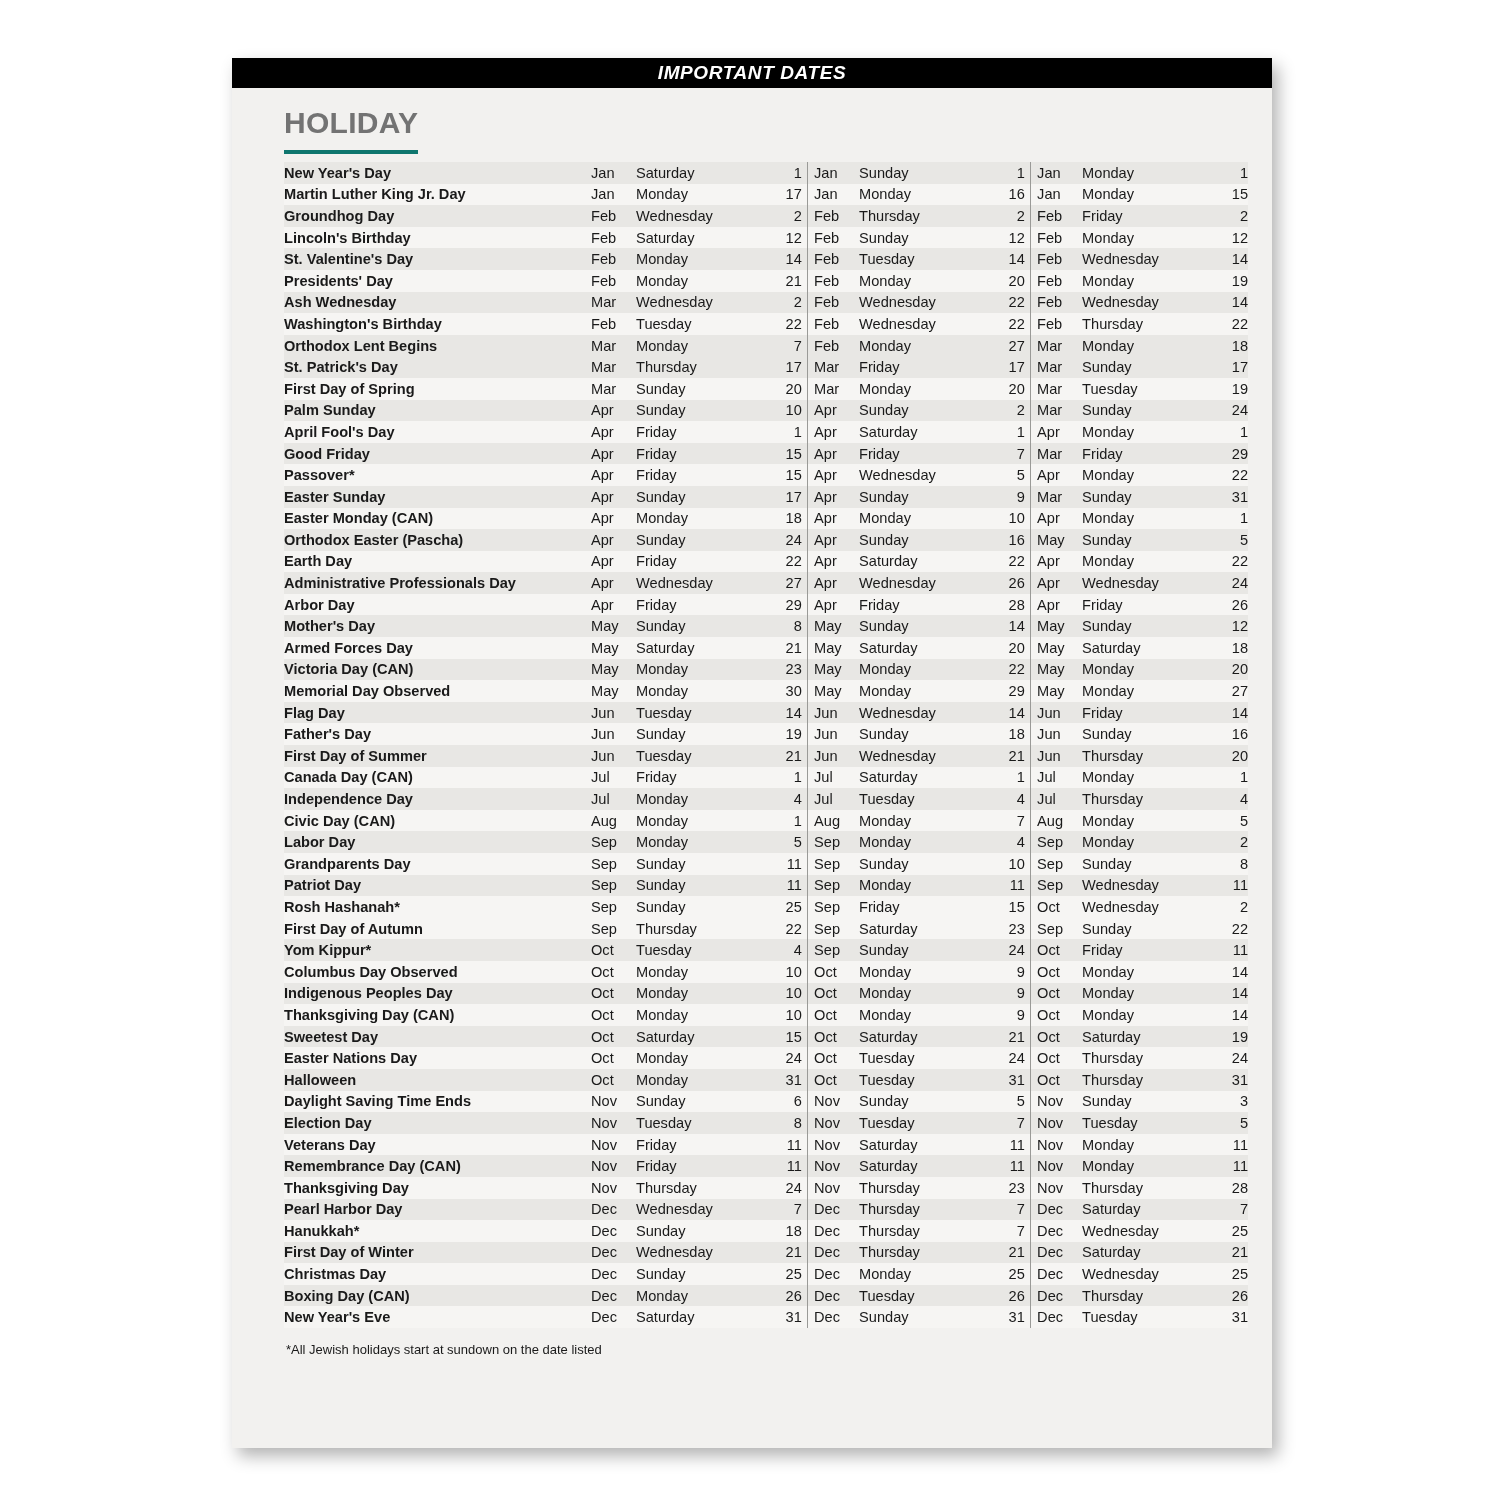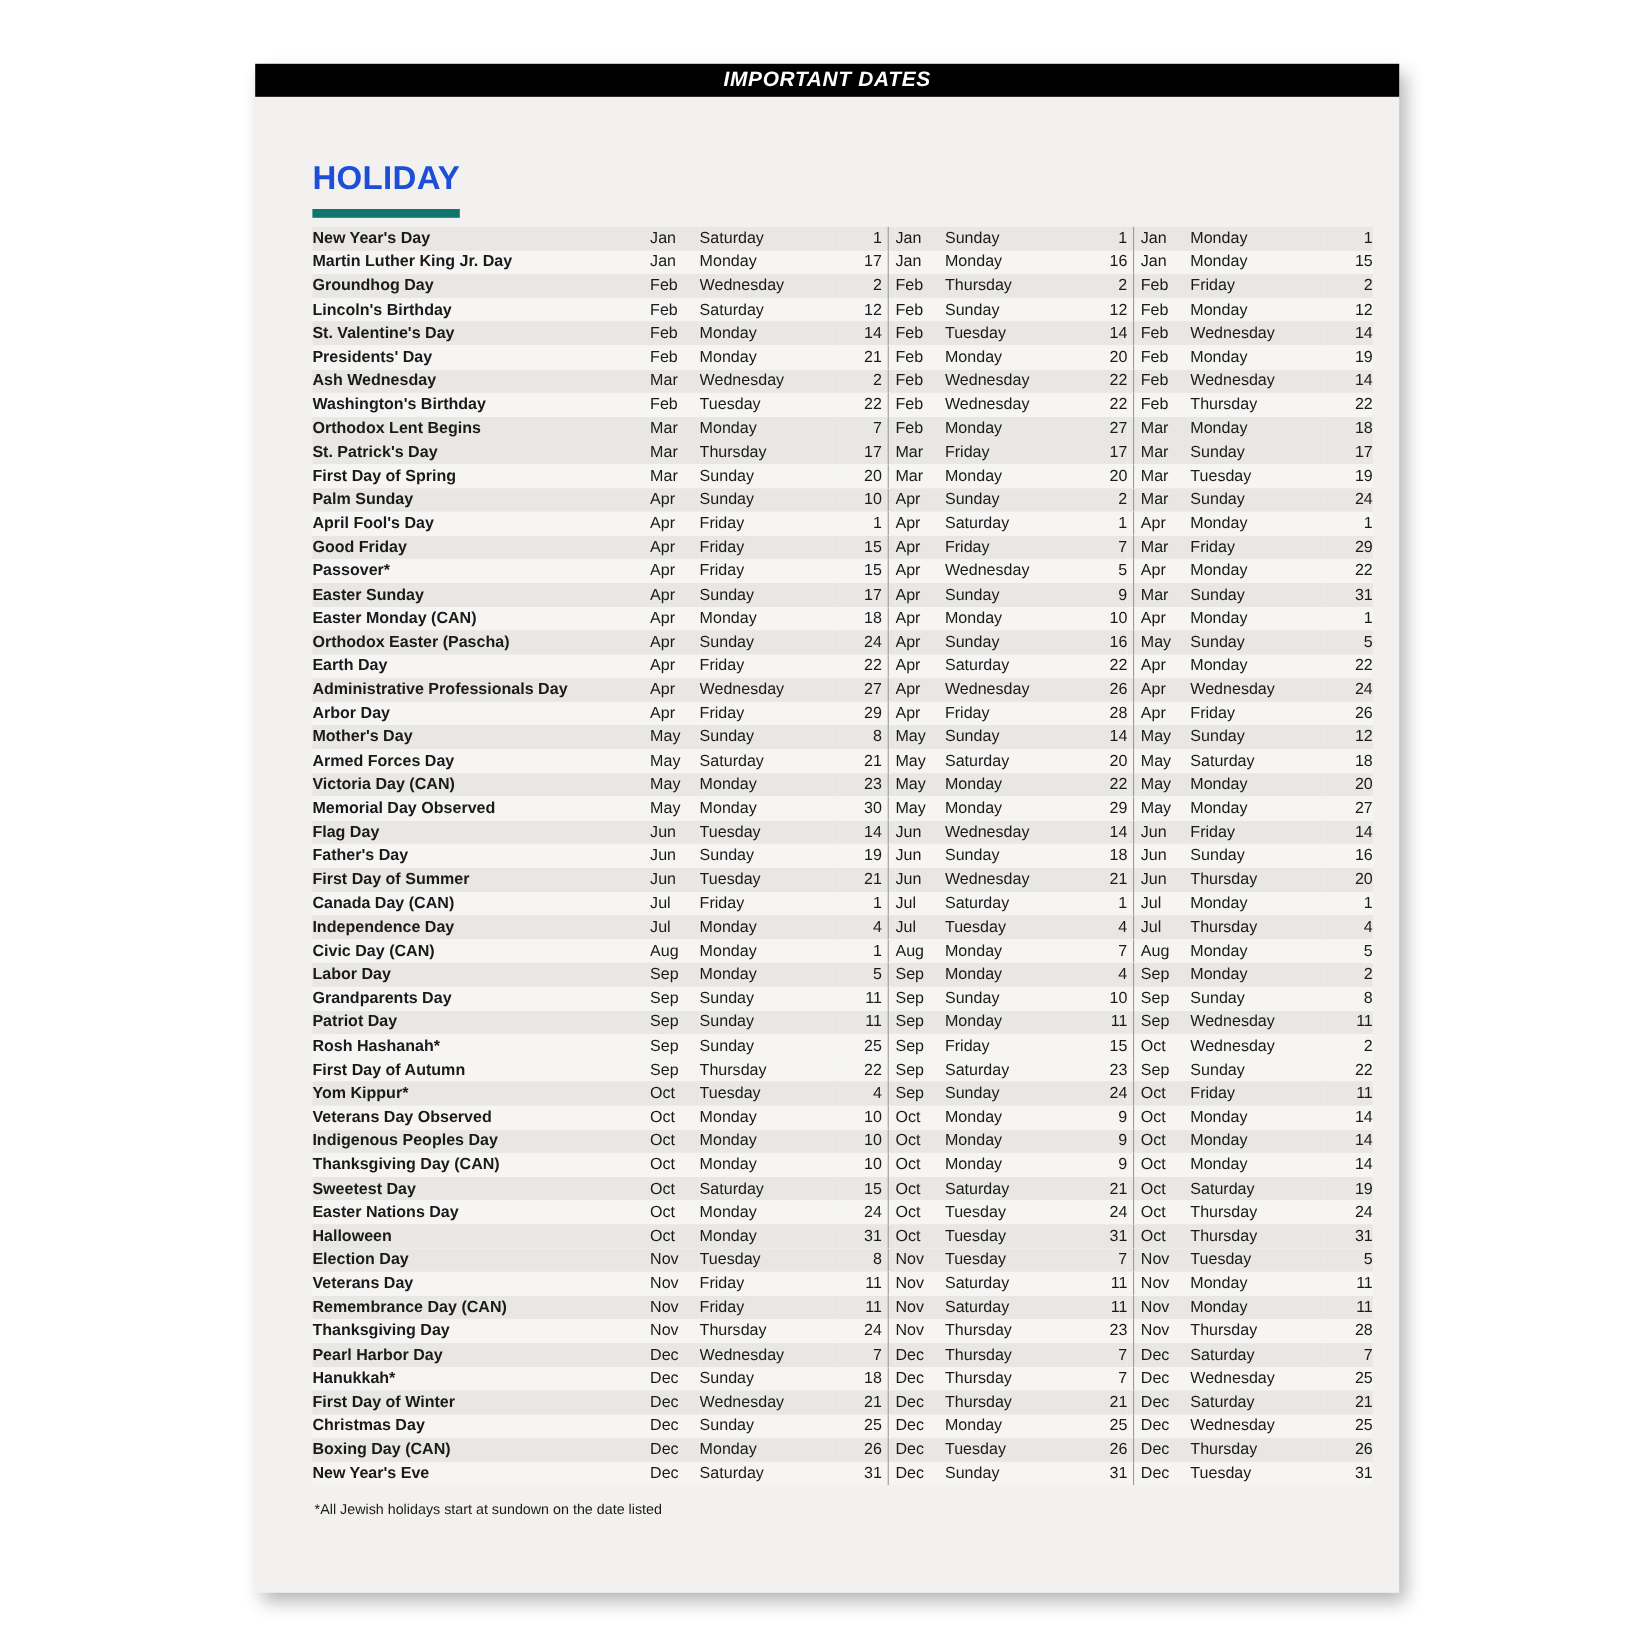--- a/index.html
+++ b/index.html
@@ -36,26 +36,25 @@
     letter-spacing: 0.6px;
     font-style: italic;
   }
   #body-area {
     position: relative;
     padding: 0 20px 0 52px;
   }
   #holiday-head {
     font-size: 30px;
     font-weight: bold;
-    color: #1d4ed8;
+    color: #737373;
     padding: 18px 0 10px 0;
     display: inline-block;
-    border-bottom: 8px solid #0f766e;
+    border-bottom: 4px solid #0f766e;
     letter-spacing: 0.3px;
-    margin-top: 40px;
   }
   table.dates {
     border-collapse: collapse;
     width: 964px;
     margin-top: 8px;
     table-layout: fixed;
   }
   table.dates td {
     font-size: 14.6px;
     padding: 0;
@@ -763,21 +762,21 @@
               <td class="day">Sunday</td>
               <td class="num">24</td>
               <td class="sep">
                 <span class="sepline"></span>
               </td>
               <td class="mon">Oct</td>
               <td class="day">Friday</td>
               <td class="num">11</td>
             </tr>
             <tr class="row-plain">
-              <td class="holiday">Veterans Day Observed</td>
+              <td class="holiday">Columbus Day Observed</td>
               <td class="mon">Oct</td>
               <td class="day">Monday</td>
               <td class="num">10</td>
               <td class="sep">
                 <span class="sepline"></span>
               </td>
               <td class="mon">Oct</td>
               <td class="day">Monday</td>
               <td class="num">9</td>
               <td class="sep">
@@ -869,20 +868,38 @@
               </td>
               <td class="mon">Oct</td>
               <td class="day">Tuesday</td>
               <td class="num">31</td>
               <td class="sep">
                 <span class="sepline"></span>
               </td>
               <td class="mon">Oct</td>
               <td class="day">Thursday</td>
               <td class="num">31</td>
+            </tr>
+            <tr class="row-plain">
+              <td class="holiday">Daylight Saving Time Ends</td>
+              <td class="mon">Nov</td>
+              <td class="day">Sunday</td>
+              <td class="num">6</td>
+              <td class="sep">
+                <span class="sepline"></span>
+              </td>
+              <td class="mon">Nov</td>
+              <td class="day">Sunday</td>
+              <td class="num">5</td>
+              <td class="sep">
+                <span class="sepline"></span>
+              </td>
+              <td class="mon">Nov</td>
+              <td class="day">Sunday</td>
+              <td class="num">3</td>
             </tr>
             <tr class="row-alt">
               <td class="holiday">Election Day</td>
               <td class="mon">Nov</td>
               <td class="day">Tuesday</td>
               <td class="num">8</td>
               <td class="sep">
                 <span class="sepline"></span>
               </td>
               <td class="mon">Nov</td>

